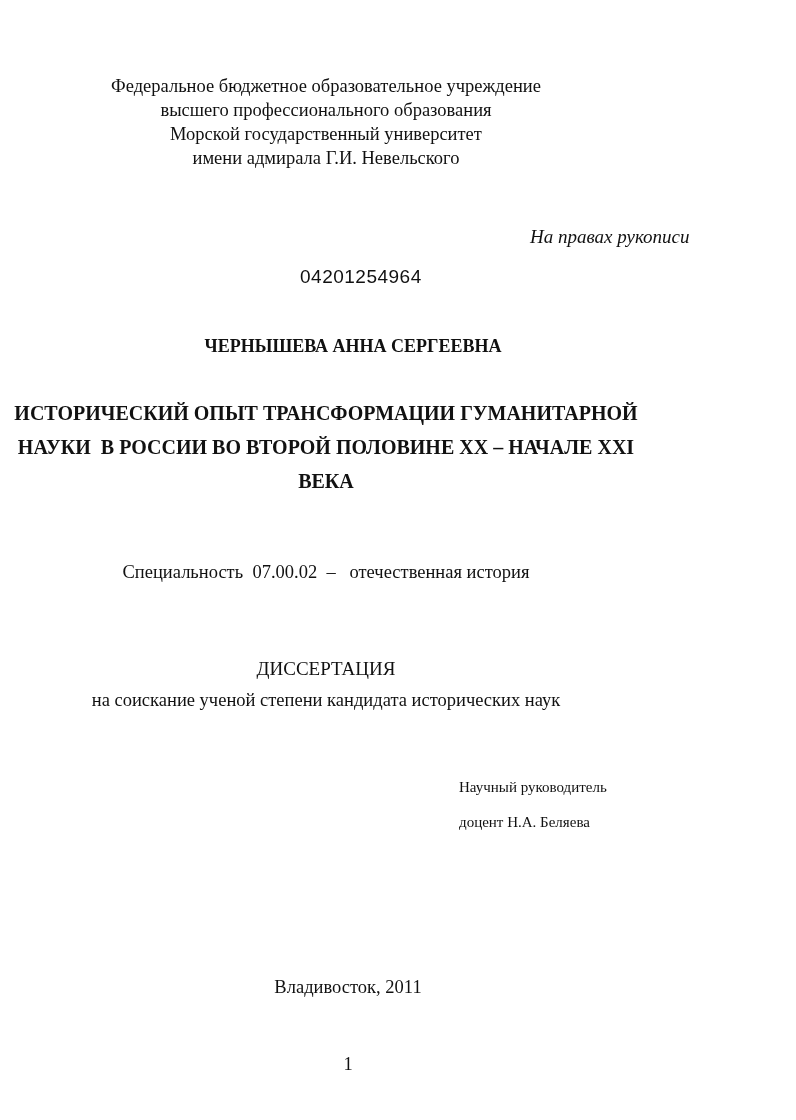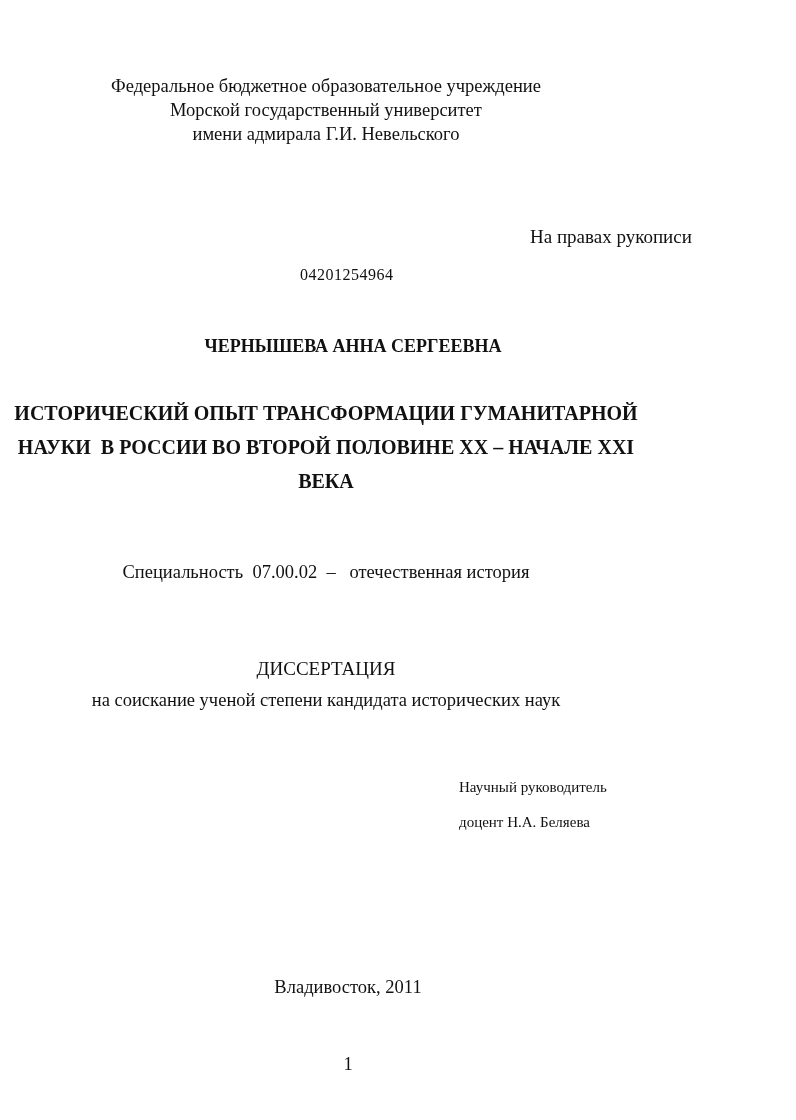--- a/index.html
+++ b/index.html
@@ -1,33 +1,34 @@
 <!DOCTYPE html>
 <html><head>
 <meta charset="utf-8">
 <style>
   html, body { margin: 0; padding: 0; background: #ffffff; }
   body { width: 796px; height: 1120px; position: relative; overflow: hidden;
          font-family: "Liberation Serif", "DejaVu Serif", serif; color: #111; }
   .abs { position: absolute; white-space: nowrap; }
   .center { left: 0; width: 652px; text-align: center; }
   .inst { font-size: 18.5px; line-height: 24px; }
-  .italic { font-size: 19px; }
-  .code { font-family: Liberation Serif, serif; font-size: 16px; letter-spacing: 0.5px; }
+  .italic { font-style: italic; font-size: 19px; }
+  .code { font-family: Liberation Sans, sans-serif; font-size: 19px; letter-spacing: 0.5px; }
   .bold { font-weight: bold; }
   .author { font-size: 18px; }
   .title { font-size: 20px; line-height: 34px; }
   .normal { font-size: 18.5px; }
   .right-block { font-size: 15px; line-height: 35px; margin-left: 6px; }
 </style>
 </head>
 <body>
 
 <div class="abs center inst" style="top:74px;">
   <div>Федеральное бюджетное образовательное учреждение</div>
+  <div>высшего профессионального образования</div>
   <div>Морской государственный университет</div>
   <div>имени адмирала Г.И. Невельского</div>
 </div>
 
 <div class="abs italic" style="top:226px; left:530px;">На правах рукописи</div>
 
 <div class="abs code" style="top:266px; left:300px;">04201254964</div>
 
 <div class="abs center bold author" style="top:336px;margin-left:27px;">ЧЕРНЫШЕВА АННА СЕРГЕЕВНА</div>
 

